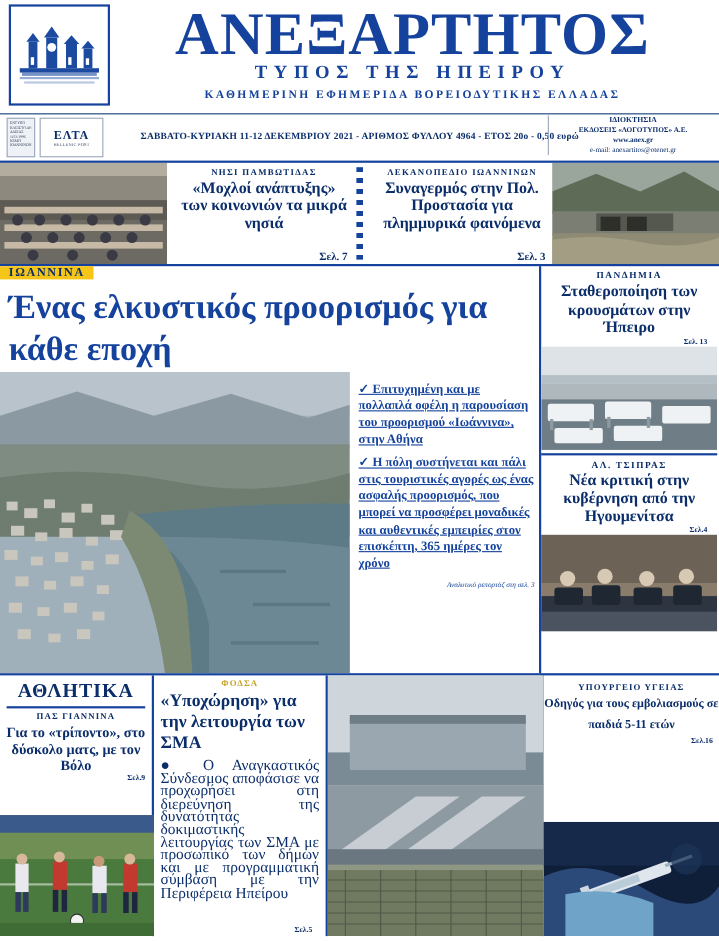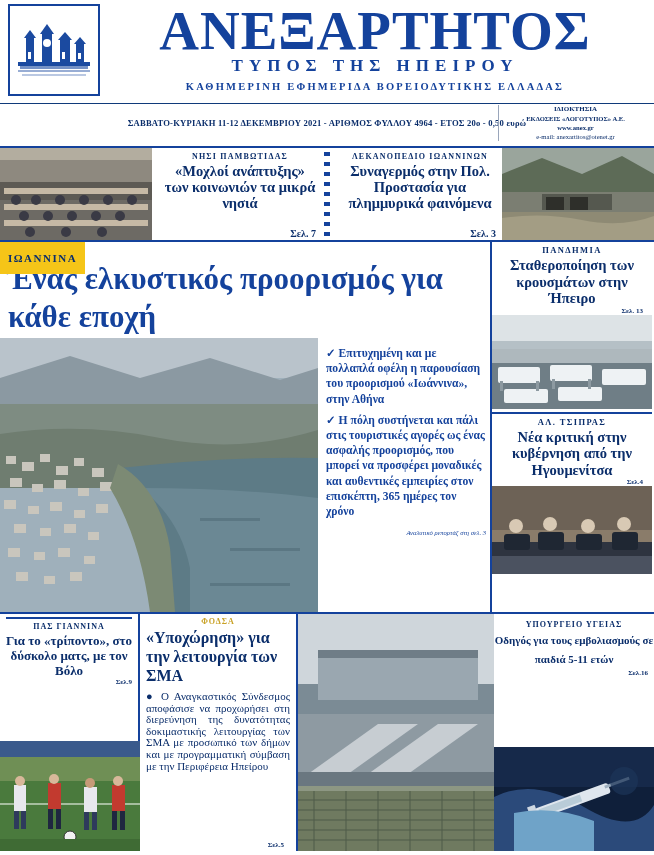--- a/index.html
+++ b/index.html
@@ -81,37 +81,37 @@
     width:6px; background:
       repeating-linear-gradient(to bottom, #14429c 0 4px, transparent 4px 10px);
     margin:4px 2px;
   }
 
   
   .main { display:flex; height:372px; border-bottom:2px solid #14429c; }
   .main-left { width:492px; position:relative; border-right:2px solid #14429c; }
   .tag-ioannina {
     position:absolute; left:0; top:0; background:#f5c518; color:#0b2e6b;
-    font-size:11px; font-weight:bold; letter-spacing:1.5px; padding:10px 8px;
+    font-size:11px; font-weight:bold; letter-spacing:1.5px; padding:0 8px;
     z-index:5;
   }
   .lead-head {
     position:absolute; left:8px; top:18px; width:470px;
     font-size:31px; font-weight:bold; line-height:38px; color:#14429c;
     z-index:4;
   }
   .lead-photo {
     position:absolute; left:0; top:96px; width:318px; height:274px; overflow:hidden;
   }
   .bullets {
     position:absolute; right:4px; top:104px; width:160px;
     font-size:11.6px; line-height:15.2px; color:#14429c;
   }
   .bullets p { margin:0 0 6px 0; }
-  .chk { font-weight:bold; }
+  .chk { font-weight:bold;text-decoration:underline; }
   .byline { font-size:6.6px; text-align:right; margin-top:2px; font-style:italic; }
 
   .main-right { width:160px; position:relative; }
   .mr-block { padding:3px 5px 0 5px; text-align:center; position:relative; }
   .mr-kicker { font-size:8.5px; font-weight:bold; letter-spacing:1.4px; }
   .mr-head { font-size:14.5px; font-weight:bold; line-height:16.5px; margin-top:2px; }
   .mr-ref { font-size:7px; font-weight:bold; text-align:right; padding-right:4px; }
   .mr-photo { width:160px; height:94px; overflow:hidden; position:relative; }
   .hr-blue { height:2px; background:#14429c; margin:3px 0 0 0; }
 
@@ -121,21 +121,21 @@
   .b-sport-title { font-size:18px; font-weight:bold; letter-spacing:1px; margin-top:4px; }
   .b-rule { height:2px; background:#14429c; margin:3px 6px; }
   .b-kicker { font-size:8px; font-weight:bold; letter-spacing:1px; }
   .b-head { font-size:13px; font-weight:bold; line-height:15px; margin-top:2px; }
   .b-ref { font-size:7px; font-weight:bold; text-align:right; padding-right:6px; }
   .b-photo { width:140px; height:110px; overflow:hidden; position:relative; }
 
   .b-col2 { width:158px; position:relative; border-right:2px solid #14429c; padding:3px 6px; }
   .b-col2 .b-kicker { color:#c9a227; }
   .b-col2 .b-head { font-size:16px; line-height:19px; text-align:left; }
-  .b-body { font-size:11px; line-height:11.6px; margin-top:6px; text-align:justify; }
+  .b-body { font-size:14px; line-height:11.6px; margin-top:6px; text-align:justify; }
   .b-col2 .b-ref { position:absolute; right:6px; bottom:2px; }
 
   .b-col3 { width:196px; position:relative; border-right:2px solid #14429c; }
   .b-col4 { flex:1; position:relative; text-align:center; }
   .b-col4 .b-head { font-size:11px; line-height:19px; }
 </style>
 </head>
 <body>
 
 <div class="page">
@@ -165,20 +165,27 @@
       </svg>
     </div>
     <div class="title-wrap">
       <div class="paper-title">ΑΝΕΞΑΡΤΗΤΟΣ</div>
       <div class="paper-sub">ΤΥΠΟΣ ΤΗΣ ΗΠΕΙΡΟΥ</div>
       <div class="paper-sub2">ΚΑΘΗΜΕΡΙΝΗ ΕΦΗΜΕΡΙΔΑ ΒΟΡΕΙΟΔΥΤΙΚΗΣ ΕΛΛΑΔΑΣ</div>
     </div>
   </div>
 
   <div class="infostrip">
+    <div class="badge-left">
+      <div class="badge-sm">ΕΝΤΥΠΟ ΚΛΕΙΣΤΟ ΑΡ. ΑΔΕΙΑΣ 1153/1996 ΚΕΜΠ ΙΩΑΝΝΙΝΩΝ</div>
+      <div class="badge-elta">
+        <div class="elta-logo">ΕΛΤΑ</div>
+        <div class="elta-sub">HELLENIC POST</div>
+      </div>
+    </div>
     <div class="issueline">ΣΑΒΒΑΤΟ-ΚΥΡΙΑΚΗ 11-12 ΔΕΚΕΜΒΡΙΟΥ 2021  -  ΑΡΙΘΜΟΣ ΦΥΛΛΟΥ 4964 - ΕΤΟΣ 20ο - 0,50 ευρώ</div>
     <div class="pub-right">
       <div class="pr1">ΙΔΙΟΚΤΗΣΙΑ</div>
       <div>ΕΚΔΟΣΕΙΣ «ΛΟΓΟΤΥΠΟΣ» Α.Ε.</div>
       <div>www.anex.gr</div>
       <div class="pr-mail">e-mail: anexartitos@otenet.gr</div>
     </div>
   </div>
 
   <div class="teasers">
@@ -352,20 +359,21 @@
           </g>
           <rect y="70" width="160" height="18" fill="#4b5260"></rect>
         </svg>
       </div>
     </div>
   </div>
 
   <div class="bottom">
 
     <div class="b-col1">
+      <div class="b-sport-title">ΑΘΛΗΤΙΚΑ</div>
       <div class="b-rule"></div>
       <div class="b-kicker">ΠΑΣ ΓΙΑΝΝΙΝΑ</div>
       <div class="b-head">Για το «τρίποντο», στο δύσκολο ματς, με τον Βόλο</div>
       <div class="b-ref">Σελ.9</div>
       <div class="b-photo" style="position:absolute;bottom:0;left:0;">
         <svg width="140" height="110" viewBox="0 0 140 110" preserveAspectRatio="none">
           <rect width="140" height="110" fill="#4a7a3d"></rect>
           <rect width="140" height="40" fill="#6f8f55"></rect>
           <rect y="0" width="140" height="16" fill="#3a5a8c"></rect>
           <g fill="#ffffff">

